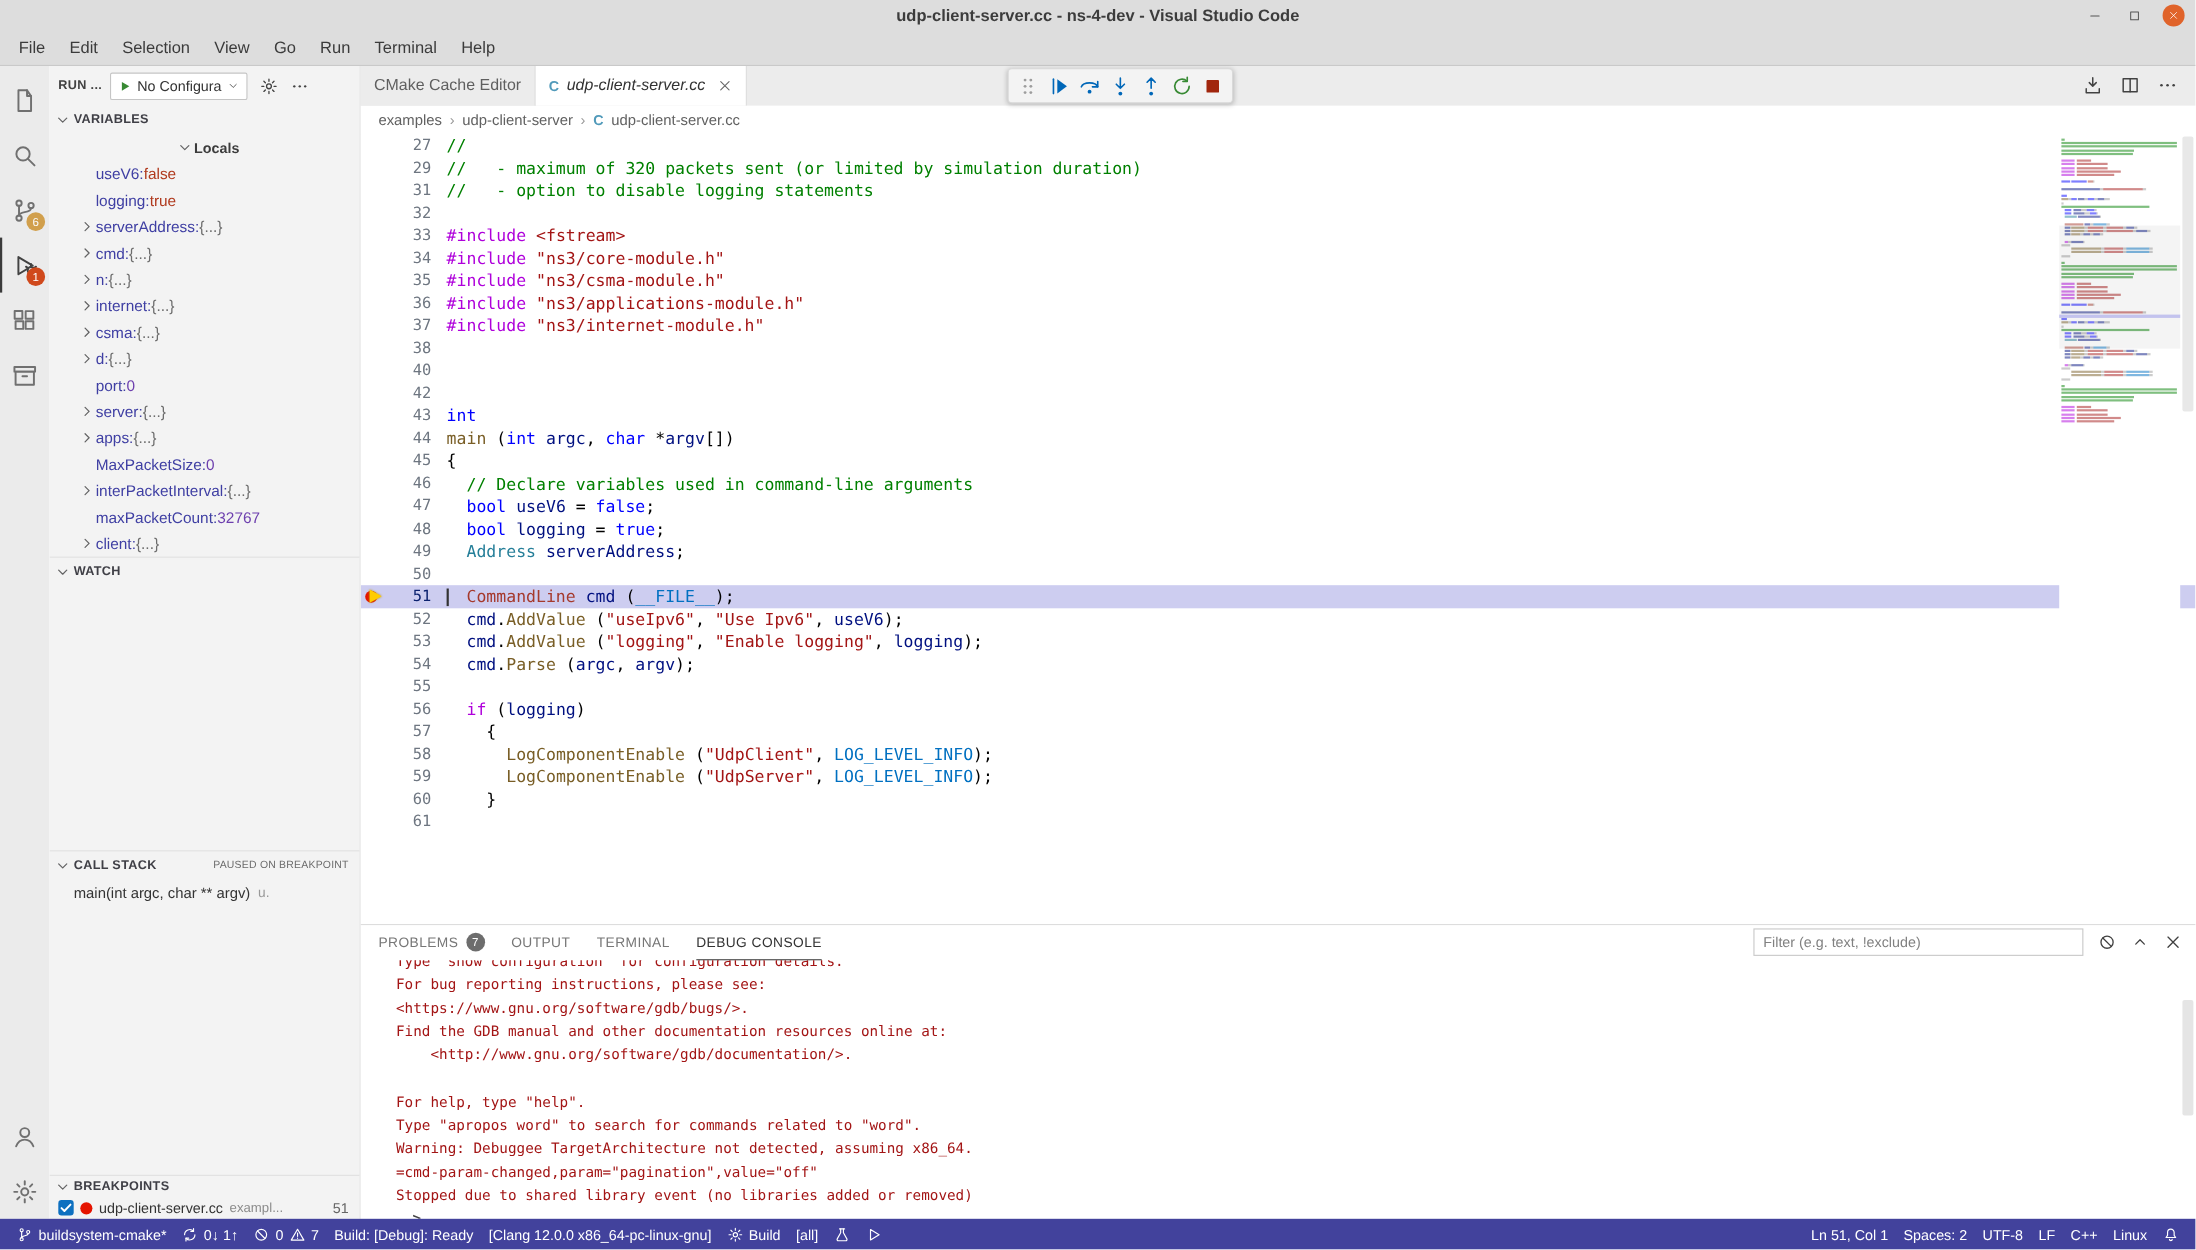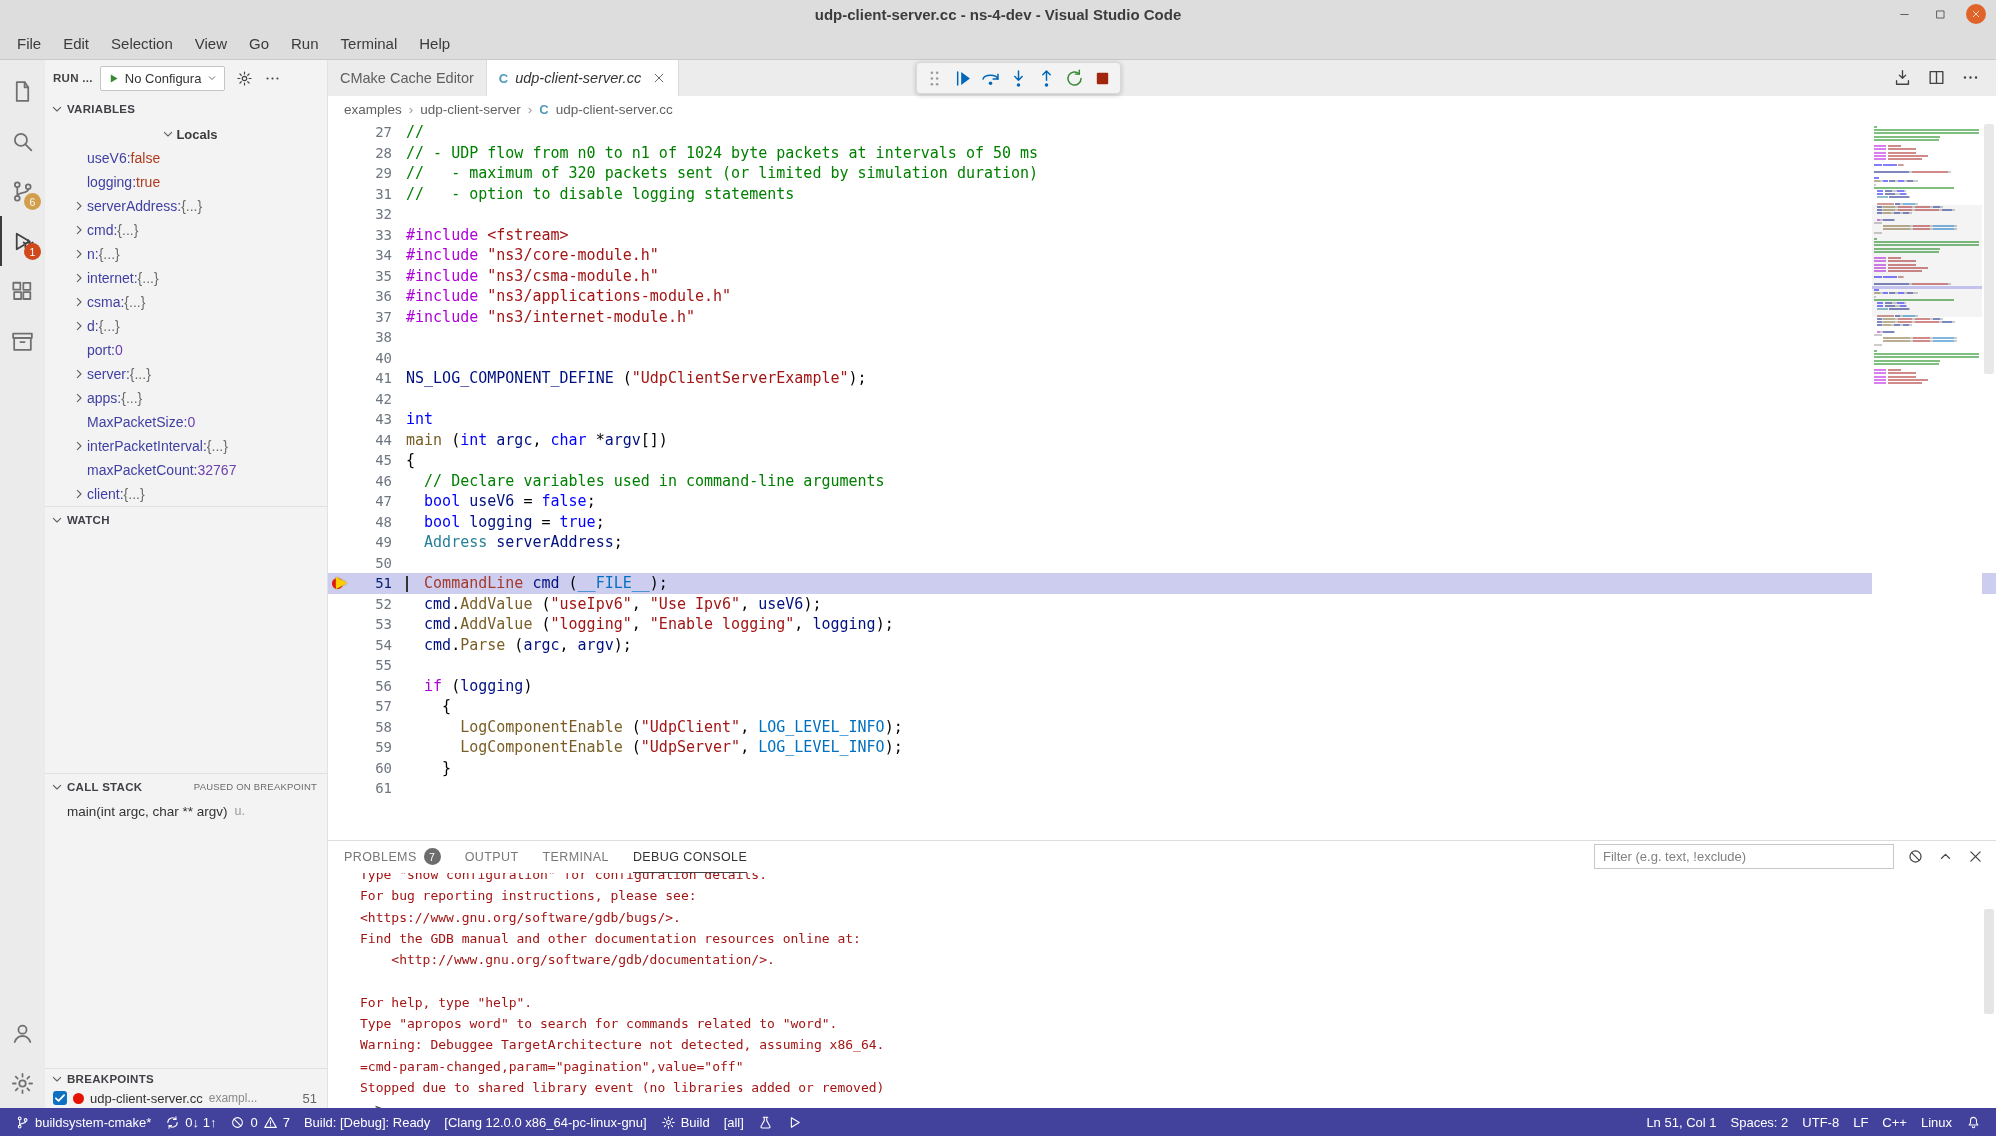--- a/index.html
+++ b/index.html
@@ -566,32 +566,30 @@
         <span>examples</span>
         <span class="bc-sep">›</span>
         <span>udp-client-server</span>
         <span class="bc-sep">›</span>
         <span class="cpp-glyph">C</span>
         <span>udp-client-server.cc</span>
       </div>
     <div class="code-wrap">
       <div class="code-lines" id="code-lines">
           <div class="code-line"><div class="glyph"></div><div class="lnum">27</div><div class="lgap"></div><div class="ltext"><span class="tok-c">//</span></div></div>
-          <div class="code-line"><div class="glyph"></div><div class="lnum">28</div><div class="lgap"></div><div class="ltext"><span class="tok-c">// - UDP flow from n0 to n1 of 1024 byte packets at intervals of 50 ms</span></div></div>
           <div class="code-line"><div class="glyph"></div><div class="lnum">29</div><div class="lgap"></div><div class="ltext"><span class="tok-c">//   - maximum of 320 packets sent (or limited by simulation duration)</span></div></div>
           <div class="code-line"><div class="glyph"></div><div class="lnum">31</div><div class="lgap"></div><div class="ltext"><span class="tok-c">//   - option to disable logging statements</span></div></div>
           <div class="code-line"><div class="glyph"></div><div class="lnum">32</div><div class="lgap"></div><div class="ltext"></div></div>
           <div class="code-line"><div class="glyph"></div><div class="lnum">33</div><div class="lgap"></div><div class="ltext"><span class="tok-p">#include</span><span class="tok-d"> </span><span class="tok-s">&lt;fstream&gt;</span></div></div>
           <div class="code-line"><div class="glyph"></div><div class="lnum">34</div><div class="lgap"></div><div class="ltext"><span class="tok-p">#include</span><span class="tok-d"> </span><span class="tok-s">"ns3/core-module.h"</span></div></div>
           <div class="code-line"><div class="glyph"></div><div class="lnum">35</div><div class="lgap"></div><div class="ltext"><span class="tok-p">#include</span><span class="tok-d"> </span><span class="tok-s">"ns3/csma-module.h"</span></div></div>
           <div class="code-line"><div class="glyph"></div><div class="lnum">36</div><div class="lgap"></div><div class="ltext"><span class="tok-p">#include</span><span class="tok-d"> </span><span class="tok-s">"ns3/applications-module.h"</span></div></div>
           <div class="code-line"><div class="glyph"></div><div class="lnum">37</div><div class="lgap"></div><div class="ltext"><span class="tok-p">#include</span><span class="tok-d"> </span><span class="tok-s">"ns3/internet-module.h"</span></div></div>
           <div class="code-line"><div class="glyph"></div><div class="lnum">38</div><div class="lgap"></div><div class="ltext"></div></div>
           <div class="code-line"><div class="glyph"></div><div class="lnum">40</div><div class="lgap"></div><div class="ltext"></div></div>
-          <div class="code-line"><div class="glyph"></div><div class="lnum">41</div><div class="lgap"></div><div class="ltext"><span class="tok-m">NS_LOG_COMPONENT_DEFINE</span><span class="tok-d"> (</span><span class="tok-s">"UdpClientServerExample"</span><span class="tok-d">);</span></div></div>
           <div class="code-line"><div class="glyph"></div><div class="lnum">42</div><div class="lgap"></div><div class="ltext"></div></div>
           <div class="code-line"><div class="glyph"></div><div class="lnum">43</div><div class="lgap"></div><div class="ltext"><span class="tok-k">int</span></div></div>
           <div class="code-line"><div class="glyph"></div><div class="lnum">44</div><div class="lgap"></div><div class="ltext"><span class="tok-f">main</span><span class="tok-d"> (</span><span class="tok-k">int</span><span class="tok-d"> </span><span class="tok-v">argc</span><span class="tok-d">, </span><span class="tok-k">char</span><span class="tok-d"> *</span><span class="tok-v">argv</span><span class="tok-d">[])</span></div></div>
           <div class="code-line"><div class="glyph"></div><div class="lnum">45</div><div class="lgap"></div><div class="ltext"><span class="tok-d">{</span></div></div>
           <div class="code-line"><div class="glyph"></div><div class="lnum">46</div><div class="lgap"></div><div class="ltext"><span class="tok-c">  // Declare variables used in command-line arguments</span></div></div>
           <div class="code-line"><div class="glyph"></div><div class="lnum">47</div><div class="lgap"></div><div class="ltext"><span class="tok-d">  </span><span class="tok-k">bool</span><span class="tok-d"> </span><span class="tok-v">useV6</span><span class="tok-d"> = </span><span class="tok-k">false</span><span class="tok-d">;</span></div></div>
           <div class="code-line"><div class="glyph"></div><div class="lnum">48</div><div class="lgap"></div><div class="ltext"><span class="tok-d">  </span><span class="tok-k">bool</span><span class="tok-d"> </span><span class="tok-v">logging</span><span class="tok-d"> = </span><span class="tok-k">true</span><span class="tok-d">;</span></div></div>
           <div class="code-line"><div class="glyph"></div><div class="lnum">49</div><div class="lgap"></div><div class="ltext"><span class="tok-d">  </span><span class="tok-t">Address</span><span class="tok-d"> </span><span class="tok-v">serverAddress</span><span class="tok-d">;</span></div></div>
           <div class="code-line"><div class="glyph"></div><div class="lnum">50</div><div class="lgap"></div><div class="ltext"></div></div>
           <div class="code-line current"><div class="glyph"><span class="bp-arrow-dot"></span><span class="bp-arrow"></span></div><div class="lnum">51</div><div class="lgap"></div><div class="ltext"><span class="caret"></span><span class="tok-d">  </span><span class="tok-ns">CommandLine</span><span class="tok-d"> </span><span class="tok-v">cmd</span><span class="tok-d"> (</span><span class="tok-n">__FILE__</span><span class="tok-d">);</span></div></div>

